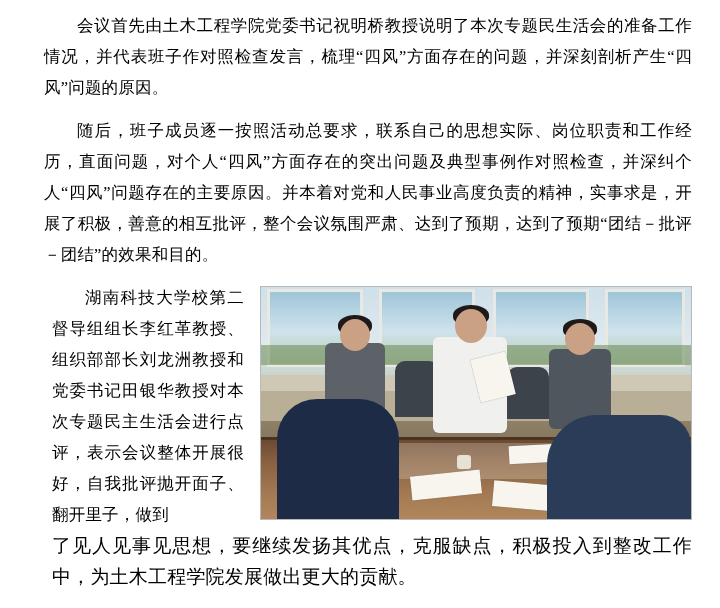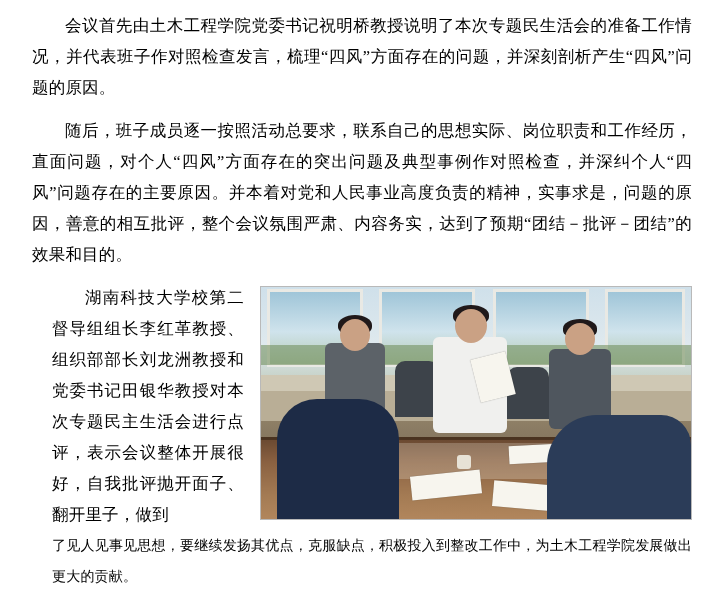--- a/index.html
+++ b/index.html
@@ -15,21 +15,21 @@
     overflow: hidden;
   }
   .page {
     position: relative;
     width: 720px;
     height: 608px;
     box-sizing: border-box;
     padding: 10px 28px 0 28px;
   }
   p {
-    margin: 0 0 12px 4px;
+    margin: 0 0 12px 16px;
     font-size: 16.5px;
     line-height: 31px;
     text-align: justify;
     text-justify: inter-ideograph;
     text-indent: 2em;
     letter-spacing: 0.2px;
   }
   .para-wrap {
     margin-bottom: 6px;
   }
@@ -52,21 +52,21 @@
     font-size: 16.5px;
     line-height: 31px;
     text-align: justify;
     text-justify: inter-ideograph;
     text-indent: 2em;
     margin: 0;
     letter-spacing: 0.2px;
   }
   .tail-para {
     clear: both;
-    font-size: 14px;
+    font-size: 19px;
     line-height: 31px;
     text-align: justify;
     text-justify: inter-ideograph;
     text-indent: 0;
     margin: 0;
     letter-spacing: 0.2px;
   }
 
   
   .ph-sky {
@@ -198,21 +198,21 @@
 </head>
 <body>
 
 <div class="page">
 
   <div class="para-wrap">
     <p>会议首先由土木工程学院党委书记祝明桥教授说明了本次专题民生活会的准备工作情况，并代表班子作对照检查发言，梳理“四风”方面存在的问题，并深刻剖析产生“四风”问题的原因。</p>
   </div>
 
   <div class="para-wrap">
-    <p>随后，班子成员逐一按照活动总要求，联系自己的思想实际、岗位职责和工作经历，直面问题，对个人“四风”方面存在的突出问题及典型事例作对照检查，并深纠个人“四风”问题存在的主要原因。并本着对党和人民事业高度负责的精神，实事求是，问题的原因，善意的相互批评，整个会议氛围严肃、内容务实，达到了预期“团结－批评－团结”的效果和目的。</p>
+    <p>随后，班子成员逐一按照活动总要求，联系自己的思想实际、岗位职责和工作经历，直面问题，对个人“四风”方面存在的突出问题及典型事例作对照检查，并深纠个人“四风”问题存在的主要原因。并本着对党和人民事业高度负责的精神，实事求是，开展了积极，善意的相互批评，整个会议氛围严肃、达到了预期，达到了预期“团结－批评－团结”的效果和目的。</p>
   </div>
 
   <div class="float-section">
 
     <div class="photo">
       <div class="ph-sky"></div>
       <div class="ph-window ph-win1"></div>
       <div class="ph-window ph-win2"></div>
       <div class="ph-window ph-win3"></div>
       <div class="ph-window ph-win4"></div>

